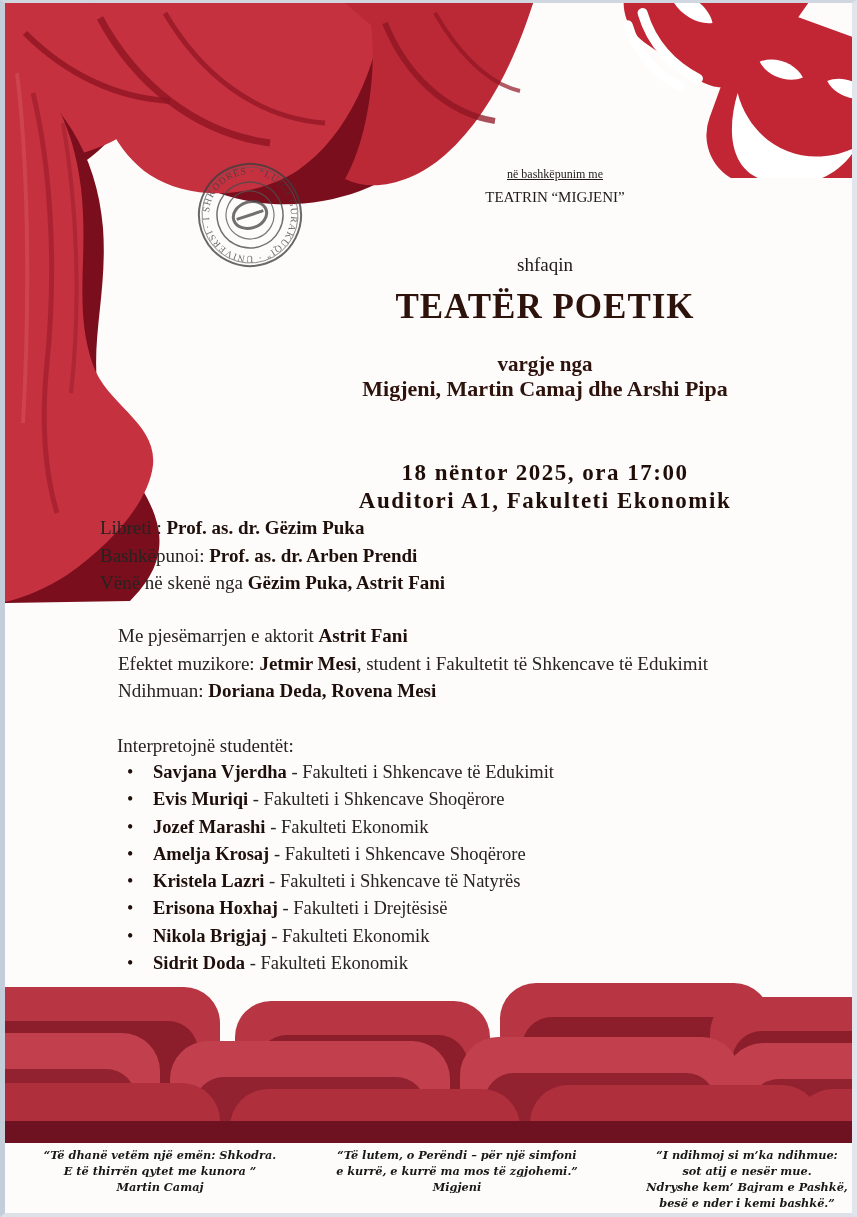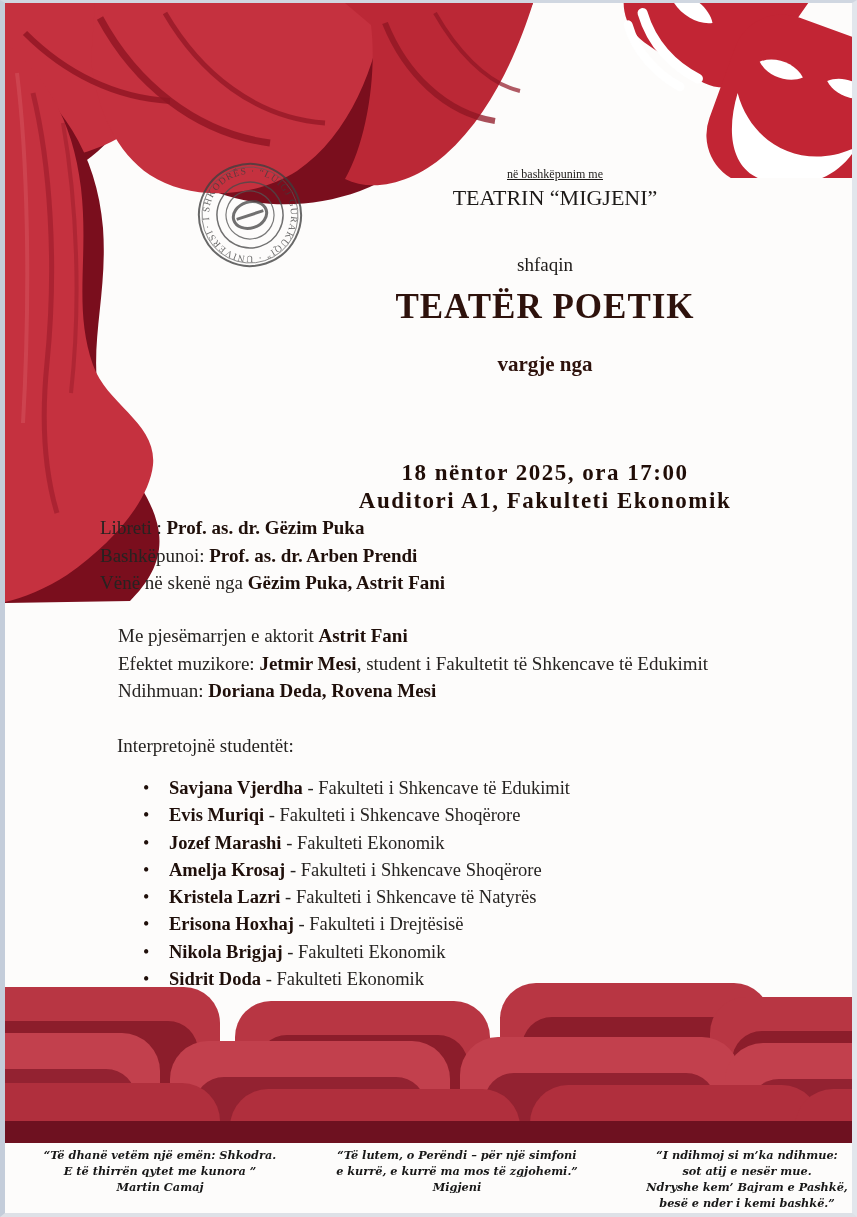--- a/index.html
+++ b/index.html
@@ -8,34 +8,34 @@
     background:#fdfcfb;box-sizing:border-box;
     border-left:5px solid #c4cdda;border-top:3px solid #d0d7e1;
     border-right:5px solid #e2e6ec;border-bottom:4px solid #dee1e7;
     font-family:"Liberation Serif",serif;color:#262321;
   }
   .abs{position:absolute;}
   .ctr{text-align:center;}
   
   .hdr{left:295px;top:160px;width:510px;line-height:24px;font-size:20.5px;color:#1d1a18;}
   .hdr .l2{font-size:12px;line-height:23px;text-decoration:underline;}
-  .hdr .l3{font-size:22px;line-height:23px;text-align:center;}
+  .hdr .l3{font-size:15px;line-height:23px;text-align:center;}
   .presents{left:280px;top:251px;width:520px;font-size:19px;color:#1d1a18;}
   .title{left:240px;top:284px;width:600px;font-size:35px;font-weight:bold;color:#2e120c;letter-spacing:1px;}
   .subtitle{left:240px;top:349px;width:600px;font-size:21px;font-weight:bold;color:#2e120c;line-height:24px;}
   .subtitle .s2{font-size:22px;line-height:25px;}
   .when{left:240px;top:456px;width:600px;font-size:23px;font-weight:bold;color:#200d07;letter-spacing:1.5px;line-height:28px;}
   
   .credits{left:95px;top:511px;width:660px;font-size:19px;line-height:27.6px;}
   .credits2{left:105px;top:619px;width:680px;font-size:19px;line-height:27.6px;margin-left:8px;}
   .b{font-weight:bold;color:#1f0f0a;}
   
   .cast-heading{left:112px;top:732px;width:400px;font-size:19px;}
   .cast{left:122px;top:756px;width:620px;font-size:18.5px;}
-  .cast ul{list-style:none;margin:16px;padding:0;}
+  .cast ul{list-style:none;margin:0;padding:0;}
   .cast li{line-height:27.3px;padding-left:26px;position:relative;}
   .cast li::before{content:"•";position:absolute;left:0;top:0;font-size:18px;color:#1f0f0a;}
   
   .quote{top:1144px;width:260px;font-family:"DejaVu Serif",serif;font-style:italic;font-weight:bold;
          font-size:11.3px;line-height:16px;color:#181818;text-align:center;}
   .q1{left:25px;} .q2{left:322px;} .q3{left:612px;}
   .deco{pointer-events:none;}
 </style>
 </head>
 <body>
@@ -94,20 +94,21 @@
   <div class="abs ctr hdr">
     <div class="l2">në bashkëpunim me</div>
     <div class="l3">TEATRIN “MIGJENI”</div>
   </div>
   <div class="abs ctr presents">shfaqin</div>
 
   <div class="abs ctr title">TEATËR POETIK</div>
 
   <div class="abs ctr subtitle">
     <div>vargje nga</div>
+    <div class="s2">Migjeni, Martin Camaj dhe Arshi Pipa</div>
   </div>
 
   <div class="abs ctr when">
     <div>18 nëntor 2025, ora 17:00</div>
     <div>Auditori A1, Fakulteti Ekonomik</div>
   </div>
 
   <div class="abs credits">
     <div><span>Libreti :</span> <span class="b">Prof. as. dr. Gëzim Puka</span><span></span></div>
     <div><span>Bashkëpunoi:</span> <span class="b">Prof. as. dr. Arben Prendi</span><span></span></div>

